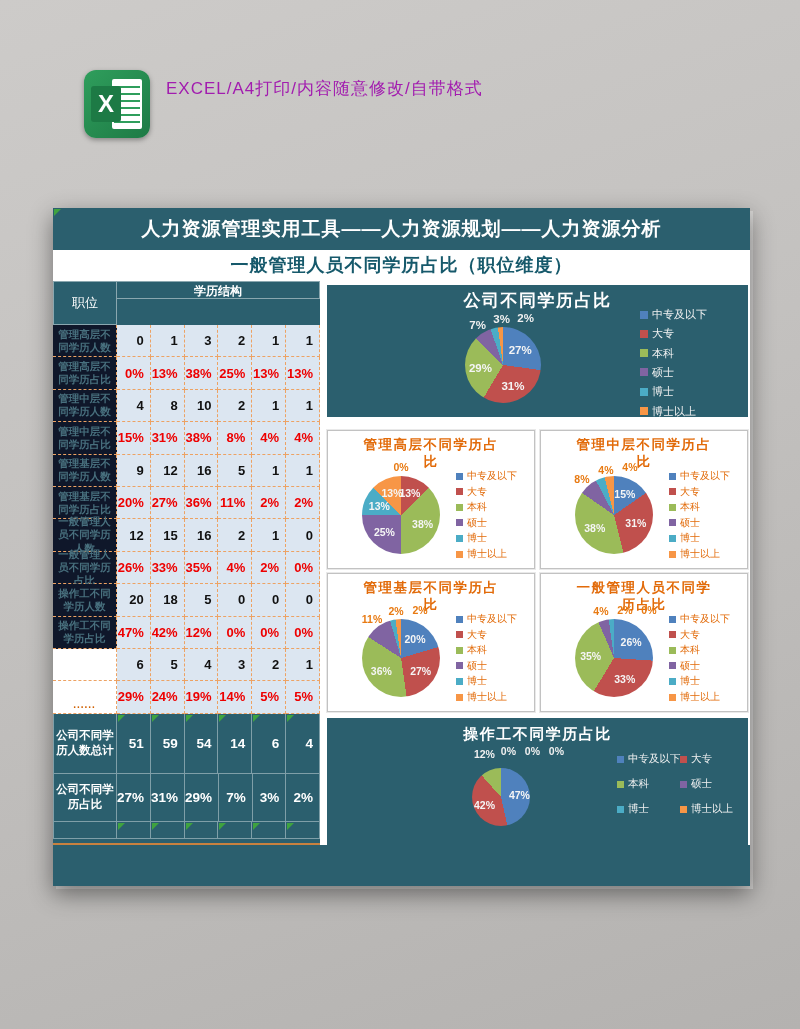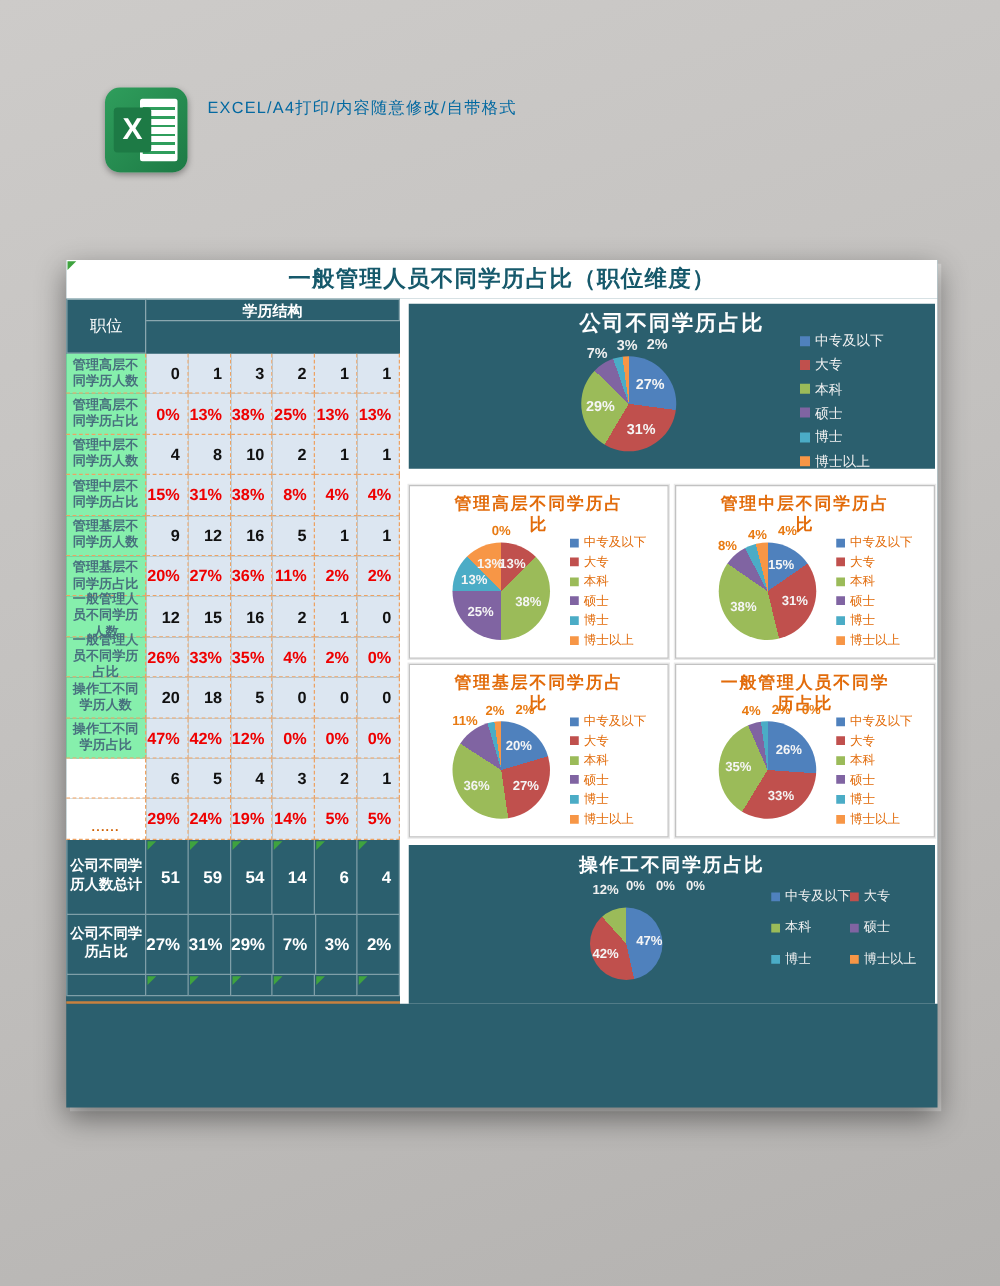--- a/index.html
+++ b/index.html
@@ -12,21 +12,21 @@
   
   .brand { position:absolute; left:84px; top:70px; display:flex; align-items:flex-start; gap:16px; }
   .xl-icon { width:66px; height:68px; border-radius:12px;
     background:linear-gradient(135deg,#2f9e5c,#1d7a45); position:relative;
     box-shadow:0 2px 5px rgba(0,0,0,.35); }
   .xl-page { position:absolute; right:8px; top:9px; width:30px; height:50px; background:#fff; border-radius:2px;
     background-image:repeating-linear-gradient(#fff 0 5px,#2f9e5c 5px 7px); border:2px solid #fff; }
   .xl-x { position:absolute; left:7px; top:16px; width:30px; height:36px; background:#1d7a45;
     border-radius:3px; color:#fff; font-weight:bold; font-size:24px; text-align:center; line-height:36px; }
   .brand-title { font-size:42px; font-weight:bold; color:#2f9e5c; letter-spacing:2px; line-height:1.1; }
-  .brand-sub { font-size:13px; color:#0369a1; margin-top:7px; letter-spacing:1px; }
+  .brand-sub { font-size:17px; color:#a21caf; margin-top:7px; letter-spacing:1px; }
   
   .panel { position:absolute; left:53px; top:208px; width:697px; height:678px;
     background:#2b5f6e; box-shadow:0 8px 22px rgba(0,0,0,.45), 3px 3px 0 rgba(255,255,255,.35); }
   .panel-title { height:42px; line-height:42px; text-align:center; color:#fff;
     font-size:19px; font-weight:bold; letter-spacing:1px; }
   .panel-subtitle { height:31px; line-height:31px; text-align:center; background:#fff;
     color:#16596b; font-size:18px; font-weight:bold; letter-spacing:1px; }
   .panel-desc { height:41px; background:#fadcba; color:#262626; font-size:12.5px;
     line-height:1.55; padding:2px 8px; }
   .content { display:flex; height:564px; }
@@ -36,21 +36,21 @@
   .corner { width:64px; flex:none; color:#fff; font-size:13px; font-weight:normal;
     display:flex; align-items:center; justify-content:center; border:1px solid rgba(255,255,255,.45); }
   .head-right { flex:1; display:flex; flex-direction:column;gap:48px; }
   .group-h { height:18px; color:#fff; font-size:12px; font-weight:bold; text-align:center;
     line-height:18px; border:1px solid rgba(255,255,255,.45); border-left:none; }
   .cols-h { flex:1; display:flex; }
   .col-h { flex:1; color:#fff; font-size:11.5px; font-weight:bold; text-align:center;
     display:flex; align-items:center; justify-content:center; line-height:1.05;
     border:1px solid rgba(255,255,255,.45); border-top:none; border-left:none; }
   .trow { display:flex; height:32.4px; }
-  .lbl { width:64px; flex:none; background:#86efac; color:#48707e; font-size:10.5px; font-weight:bold;
+  .lbl { width:64px; flex:none; background:#0f172a; color:#48707e; font-size:10.5px; font-weight:bold;
     display:flex; align-items:center; justify-content:center; text-align:center; line-height:1.25;
     border-right:1px dashed #eda263; border-bottom:1px dashed #eda263; padding:0 1px; position:relative; }
   .lbl.white { background:#fff; }
   .dots { position:absolute; bottom:1px; left:0; right:0; text-align:center;
     color:#d06000; font-size:10px; letter-spacing:1px; font-weight:bold; }
   .val { flex:1; background:#dce6f1; display:flex; align-items:center; justify-content:flex-end;
     padding-right:6px; font-size:13px; font-weight:bold; color:#111;
     border-right:1px dashed #eda263; border-bottom:1px dashed #eda263; }
   .val.pct { color:#ee0000; }
   .tfoot { display:flex; }
@@ -93,20 +93,21 @@
   <div class="xl-icon">
     <div class="xl-page"></div>
     <div class="xl-x">X</div>
   </div>
   <div class="brand-text">
     <div class="brand-sub">EXCEL/A4打印/内容随意修改/自带格式</div>
   </div>
 </div>
 
 <div class="panel">
+  <div class="panel-title">人力资源管理实用工具——人力资源规划——人力资源分析</div>
   <div class="panel-subtitle">一般管理人员不同学历占比（职位维度）</div>
   <div class="content">
     <div class="table" id="edu-table">
         <div class="thead">
           <div class="corner">职位</div>
           <div class="head-right">
             <div class="group-h">学历结构</div>
             <div class="cols-h">
               <div class="col-h">博士以上</div>
               <div class="col-h">大专</div>

